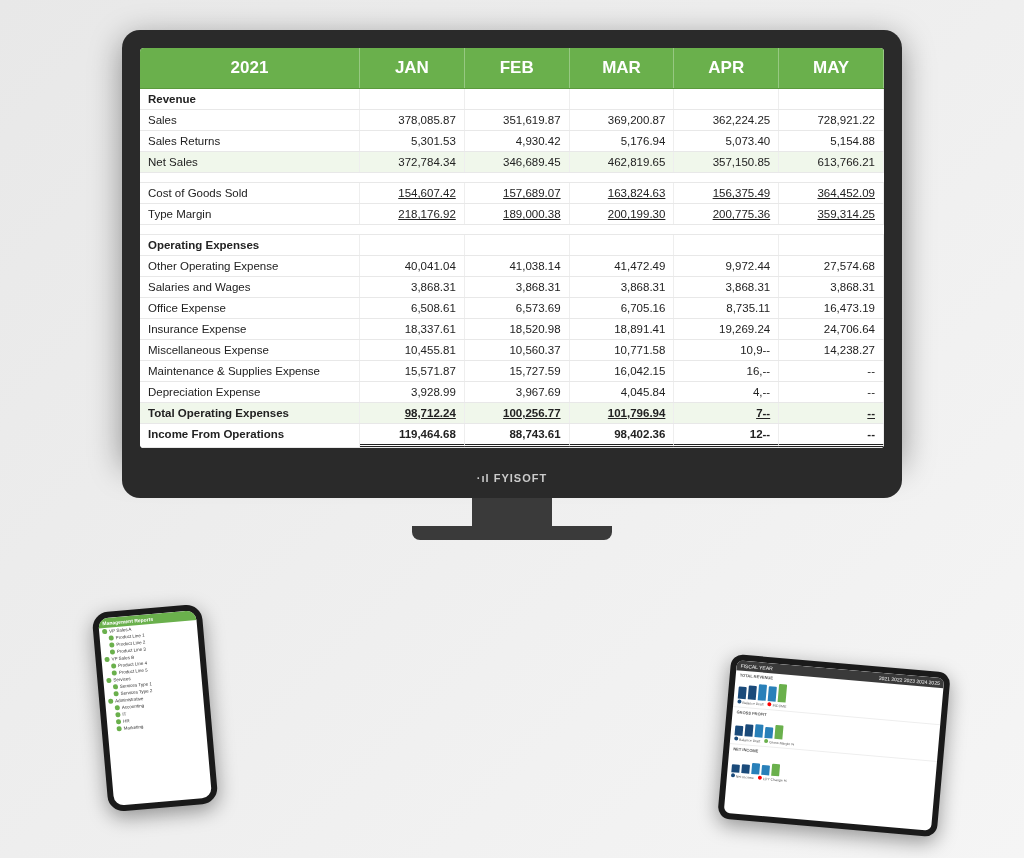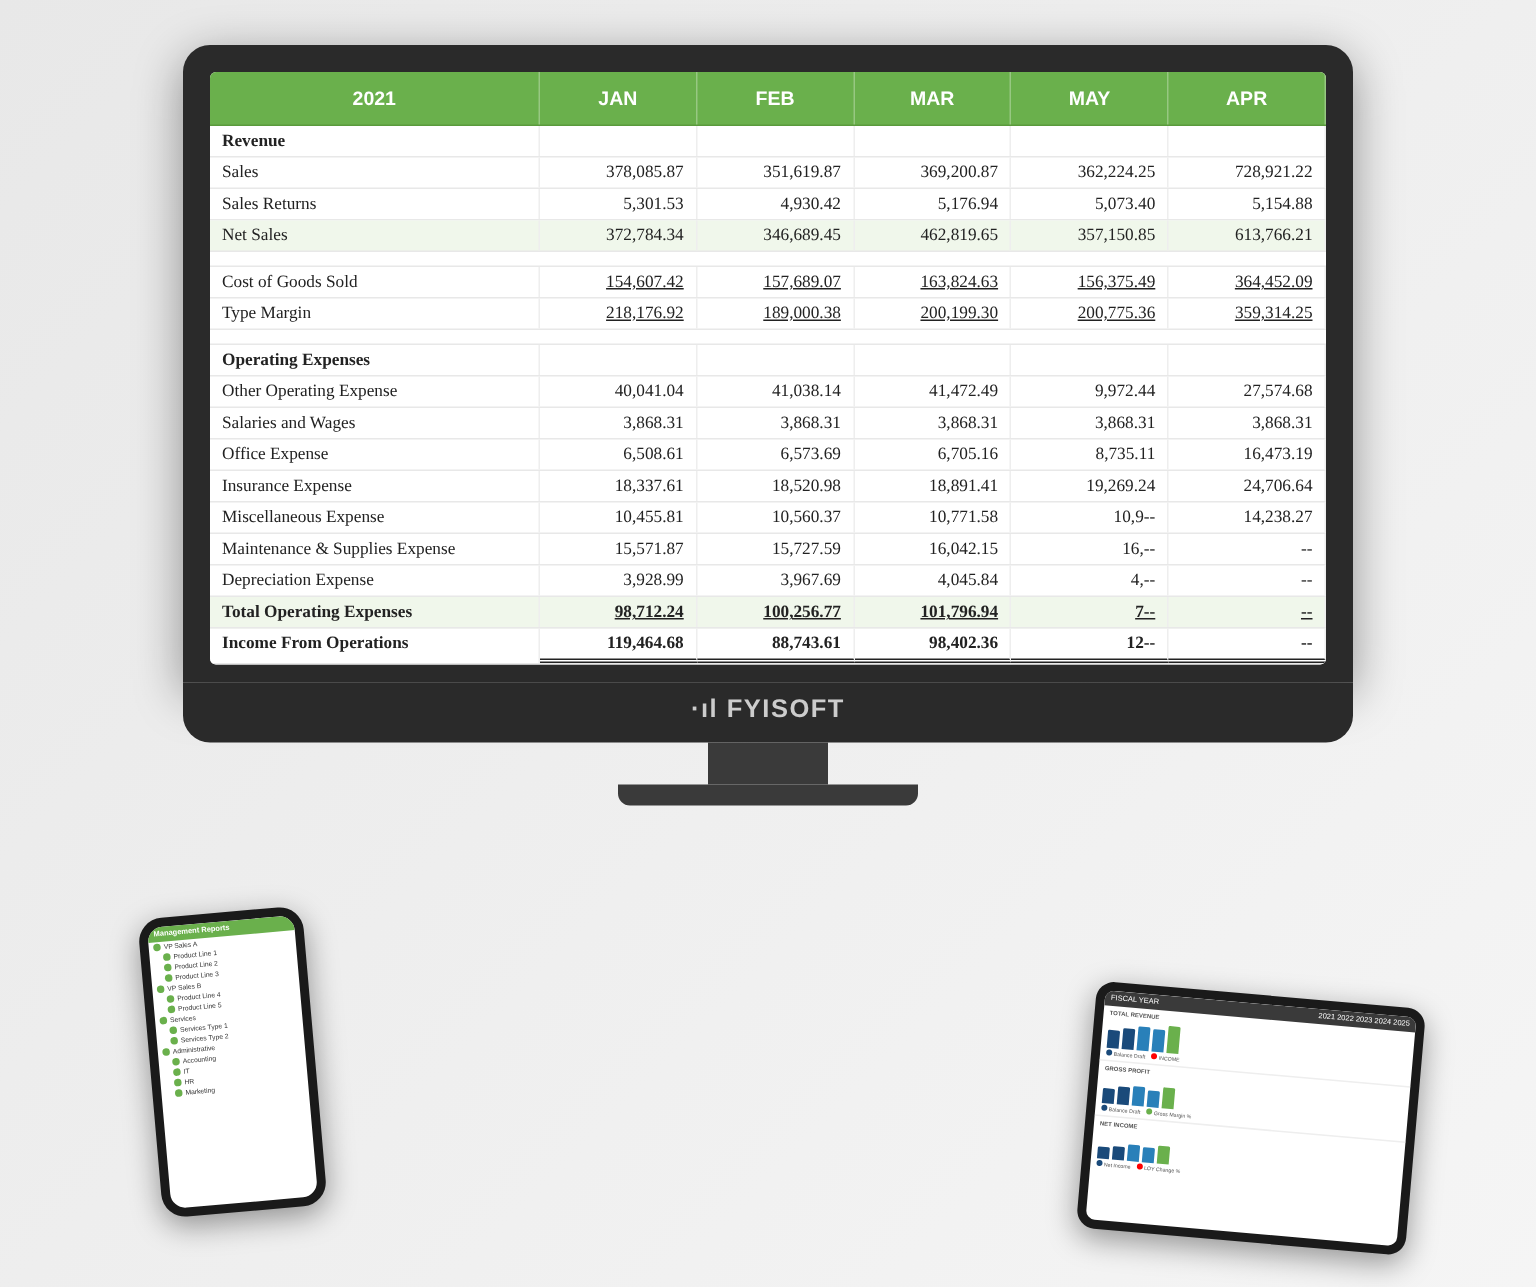--- a/index.html
+++ b/index.html
@@ -61,21 +61,21 @@
 
     .monitor-brand {
       background: #2a2a2a;
       text-align: center;
       padding: 8px 0 12px 0;
       border-radius: 0 0 18px 18px;
     }
 
     .monitor-brand-text {
       color: #cccccc;
-      font-size: 17px;
+      font-size: 11px;
       font-weight: bold;
       letter-spacing: 1px;
       margin-top: 27px;
     }
 
     
     .spreadsheet {
       width: 100%;
       font-size: 12px;
     }
@@ -85,37 +85,36 @@
       display: grid;
       grid-template-columns: 220px repeat(5, 1fr);
       border-bottom: 1px solid #5a9a3c;
     }
 
     .spreadsheet-header .col-head {
       padding: 10px 20px;
       text-align: center;
       color: white;
       font-weight: bold;
-      font-size: 13px;
+      font-size: 17px;
       border-right: 1px solid rgba(255,255,255,0.3);
     }
 
     .spreadsheet-header .col-head:first-child {
       text-align: center;
     }
 
     .spreadsheet-body {
       background: white;
     }
 
     .ss-row {
       display: grid;
       grid-template-columns: 220px repeat(5, 1fr);
       border-bottom: 1px solid #e8e8e8;
-      font-family: Liberation Serif, serif;
     }
 
     .ss-row.section-header {
       background: white;
     }
 
     .ss-row.shaded {
       background: #f0f7eb;
     }
 
@@ -274,22 +273,22 @@
     <div class="monitor-screen-bezel">
       <div class="monitor-screen">
 
         <div class="spreadsheet">
 
           <div class="spreadsheet-header">
             <div class="col-head">2021</div>
             <div class="col-head">JAN</div>
             <div class="col-head">FEB</div>
             <div class="col-head">MAR</div>
+            <div class="col-head">APR</div>
             <div class="col-head">MAY</div>
-            <div class="col-head">APR</div>
           </div>
 
           <div class="spreadsheet-body">
 
             <div class="ss-row section-header">
               <div class="ss-cell bold">Revenue</div>
               <div class="ss-cell"></div>
               <div class="ss-cell"></div>
               <div class="ss-cell"></div>
               <div class="ss-cell"></div>

